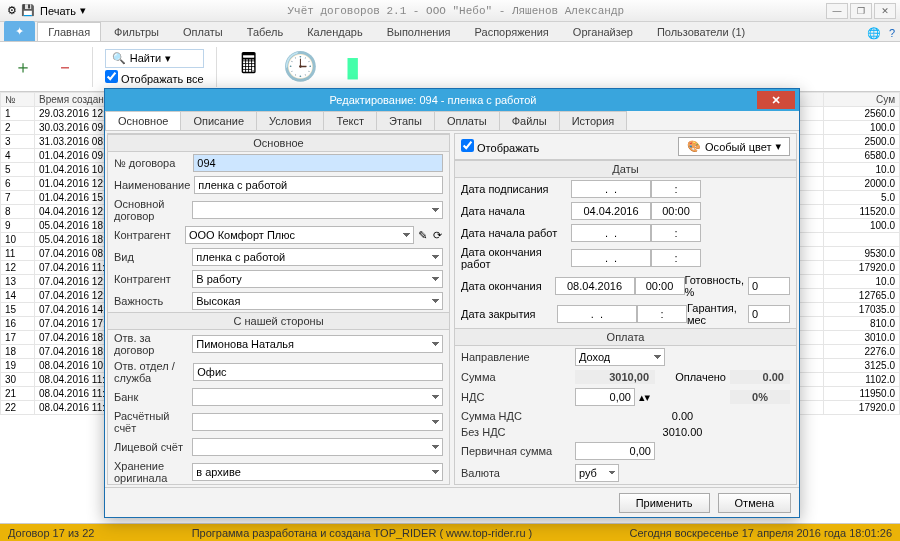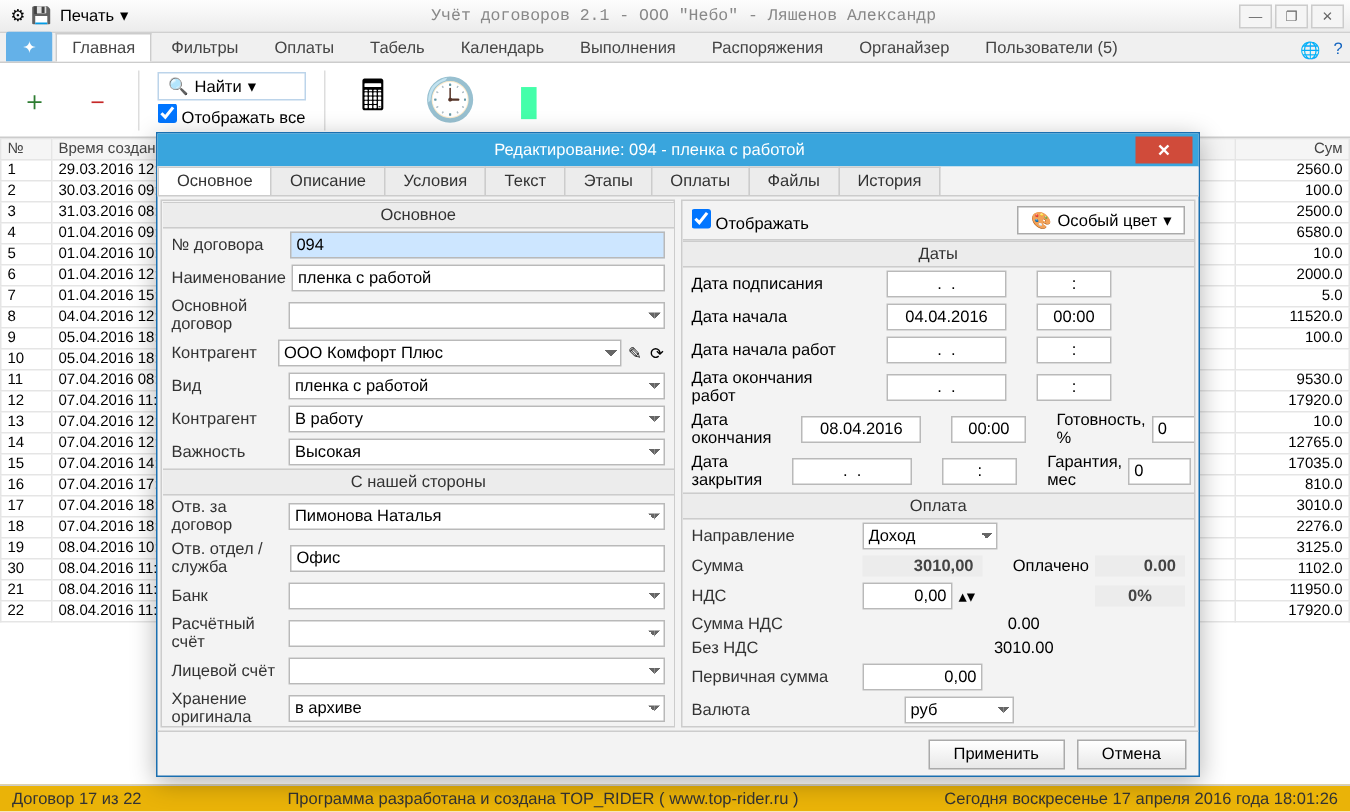--- a/index.html
+++ b/index.html
@@ -44,21 +44,21 @@
 .modal-tabs .mtab { padding:3px 12px; border:1px solid #ccc; border-bottom:none; margin-right:-1px; background:#ececec; color:#333; }
 .modal-tabs .mtab.active { background:#fff; }
 .modal-body { flex:1; display:flex; overflow:hidden; }
 .mcol { flex:1; border:1px solid #ccc; margin:2px; background:#f3f3f3; overflow:auto; }
 .sec-hdr { background:#ececec; text-align:center; padding:2px; border-bottom:1px solid #ccc; border-top:1px solid #ccc; color:#333; }
 .frow { display:flex; align-items:center; padding:2px 6px; gap:4px; }
 .frow label { width:100px; color:#333; }
 .inp, .sel { width:100%; border:1px solid #b9b9b9; background:#fff; padding:1px 3px; font-size:11px; height:18px; }
 .inp.tiny { width:42px; }
 .sel { appearance:none; background-image:linear-gradient(45deg,transparent 50%,#666 50%),linear-gradient(135deg,#666 50%,transparent 50%); background-position:right 6px center,right 2px center; background-size:4px 4px; background-repeat:no-repeat; padding-right:20px; }
-.dtrow { display:flex; align-items:center; padding:2px 6px; gap:20px; }
+.dtrow { display:flex; align-items:center; padding:2px 6px; gap:0; }
 .dtrow label { width:110px; }
 .dtrow .datein { width:80px; text-align:center; border:1px solid #b9b9b9; background:#fff; height:18px; }
 .dtrow .timein { width:50px; text-align:center; border:1px solid #b9b9b9; background:#fff; height:18px; }
 .extras { display:flex; gap:4px; align-items:center; margin-left:auto; }
 .modal-foot { height:30px; display:flex; align-items:center; justify-content:flex-end; padding:0 8px; gap:8px; border-top:1px solid #ccc; }
 .btn { border:1px solid #aaa; background:linear-gradient(#fff,#e8e8e8); padding:3px 16px; }
 .topstrip { display:flex; align-items:center; padding:3px 6px; gap:6px; border-bottom:1px solid #ccc; }
 .topstrip .spacer { flex:1; }
 .colorbtn { border:1px solid #aaa; padding:2px 8px; background:#fff; display:flex; align-items:center; gap:4px; }
 .readonly { background:#ececec; color:#444; text-align:right; padding:1px 6px;font-weight:bold; }
@@ -82,21 +82,21 @@
 <div class="ribbon-tabs">
   <div class="rtab first">✦</div>
   <div class="rtab active">Главная</div>
   <div class="rtab">Фильтры</div>
   <div class="rtab">Оплаты</div>
   <div class="rtab">Табель</div>
   <div class="rtab">Календарь</div>
   <div class="rtab">Выполнения</div>
   <div class="rtab">Распоряжения</div>
   <div class="rtab">Органайзер</div>
-  <div class="rtab">Пользователи (5)</div>
+  <div class="rtab">Пользователи (1)</div>
   <span style="flex:1"></span>
   <span class="ico">🌐</span>
   <span class="ico" style="color:#1565c0;">?</span>
 </div>
 
 <div class="ribbon-body">
   <div class="ribbon-btn">
       <span class="glyph" style="color:#2e7d32;">＋</span>
     </div>
   <div class="ribbon-btn">
@@ -449,21 +449,21 @@
       <div class="frow">
           <label style="width:110px;">Без НДС</label>
           <div style="flex:1;text-align:center;">3010.00</div>
         </div>
       <div class="frow">
           <label style="width:110px;">Первичная сумма</label>
           <input class="inp" style="width: 80px; flex: 0 0 auto; text-align: right;" value="0,00">
         </div>
       <div class="frow">
           <label style="width:110px;">Валюта</label>
-          <select class="sel" style="width:73px;flex:none;margin-left:28px;"><option>руб</option></select>
+          <select class="sel" style="width:44px;flex:none;"><option>руб</option></select>
         </div>
 
       <div class="sec-hdr">Примечание</div>
 
     </div>
   </div>
   <div class="modal-foot">
     <button class="btn">Применить</button>
     <button class="btn">Отмена</button>
   </div>

